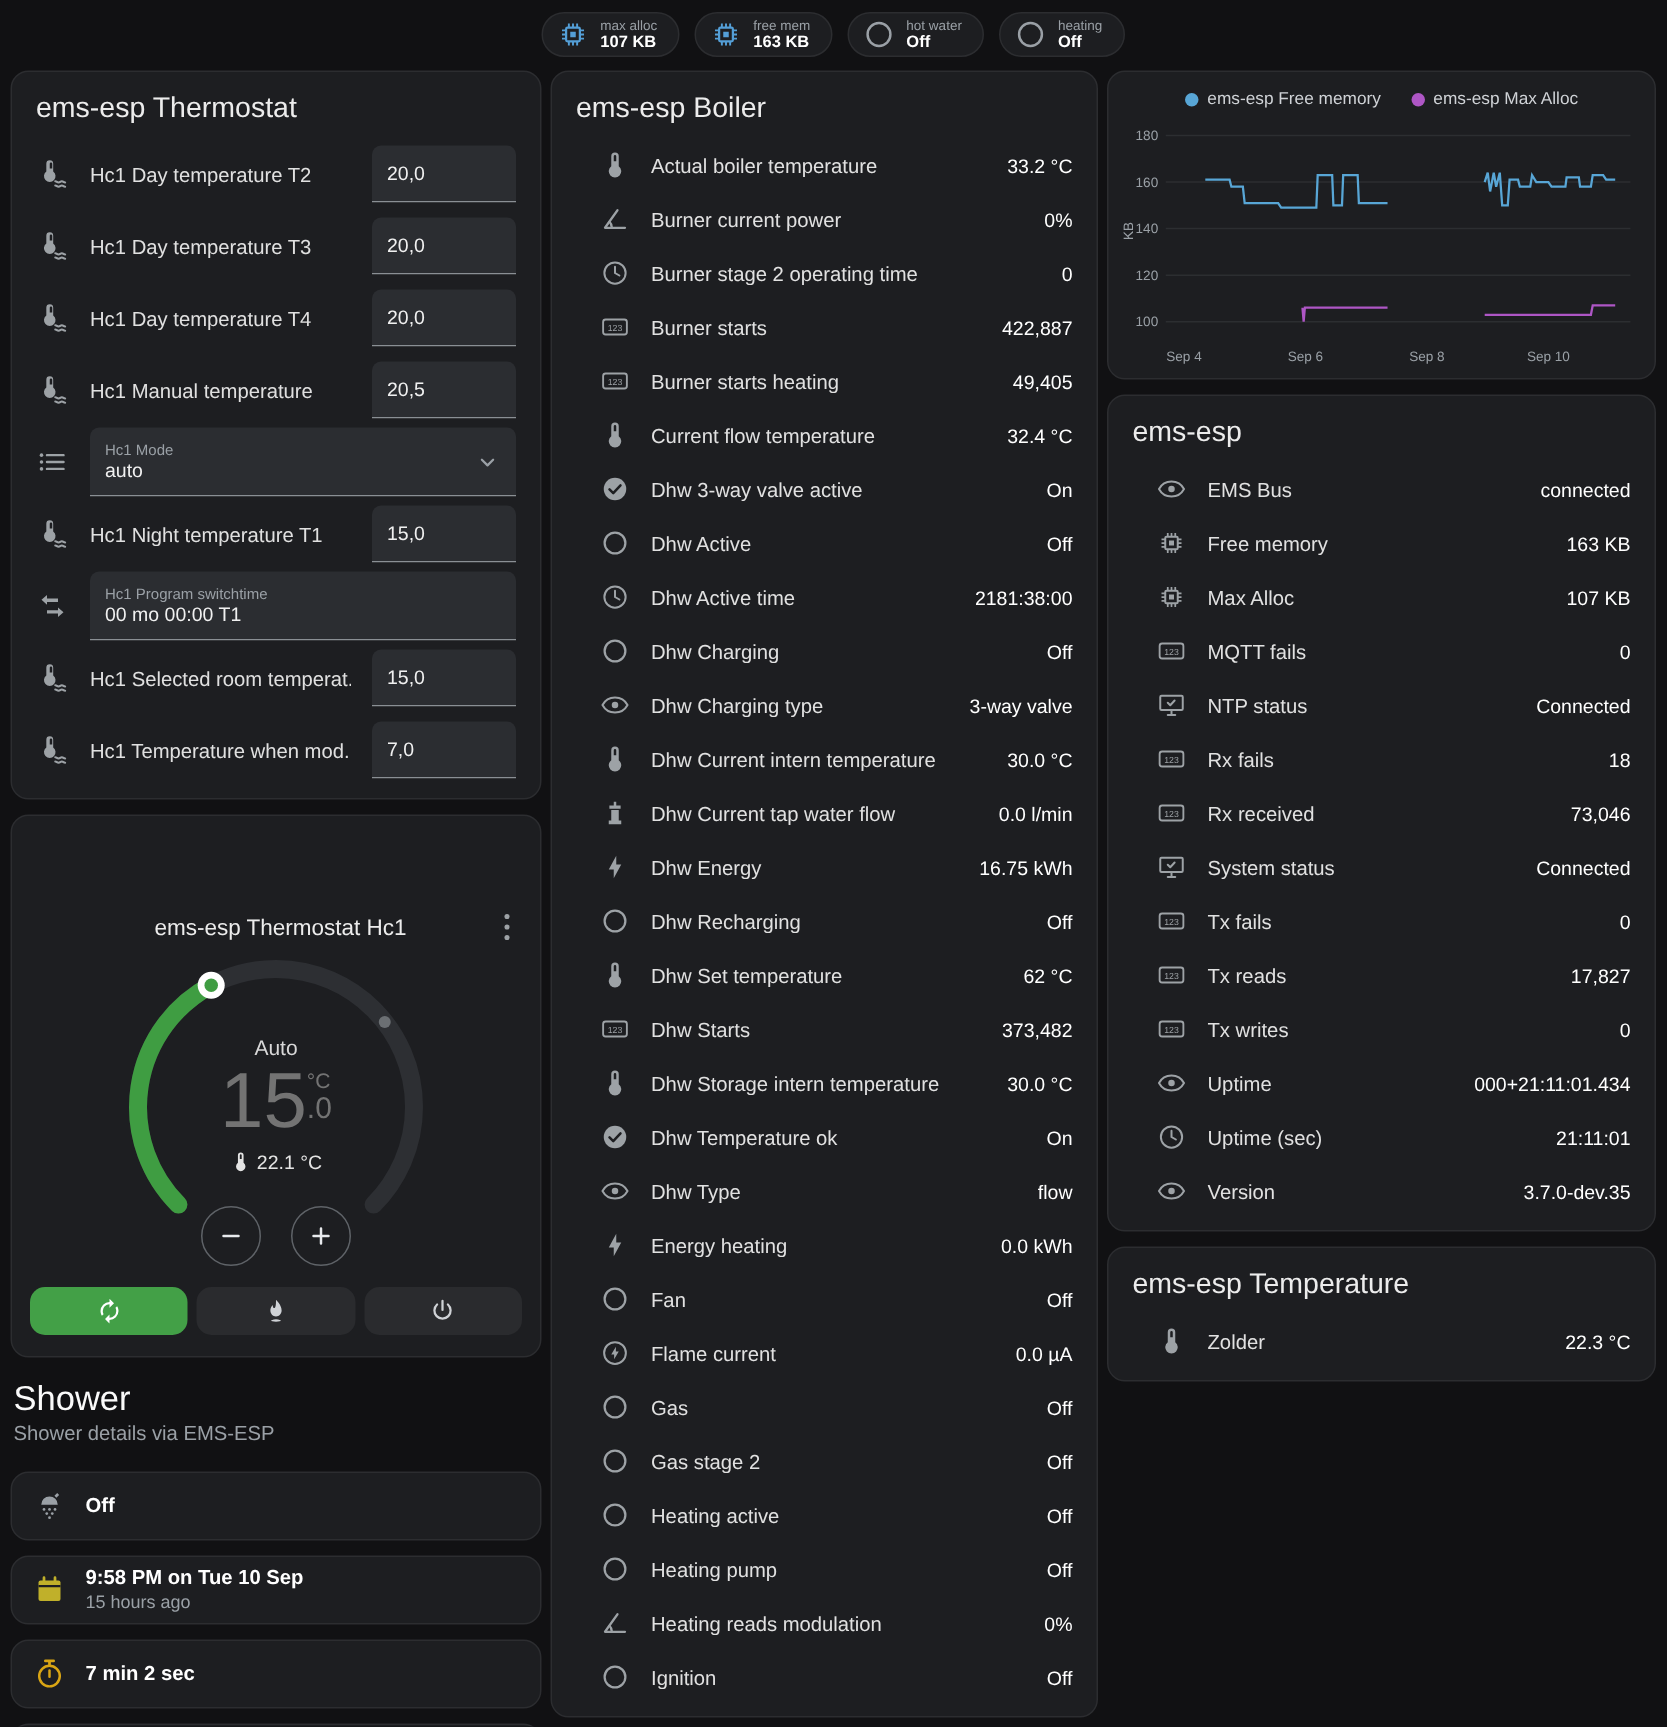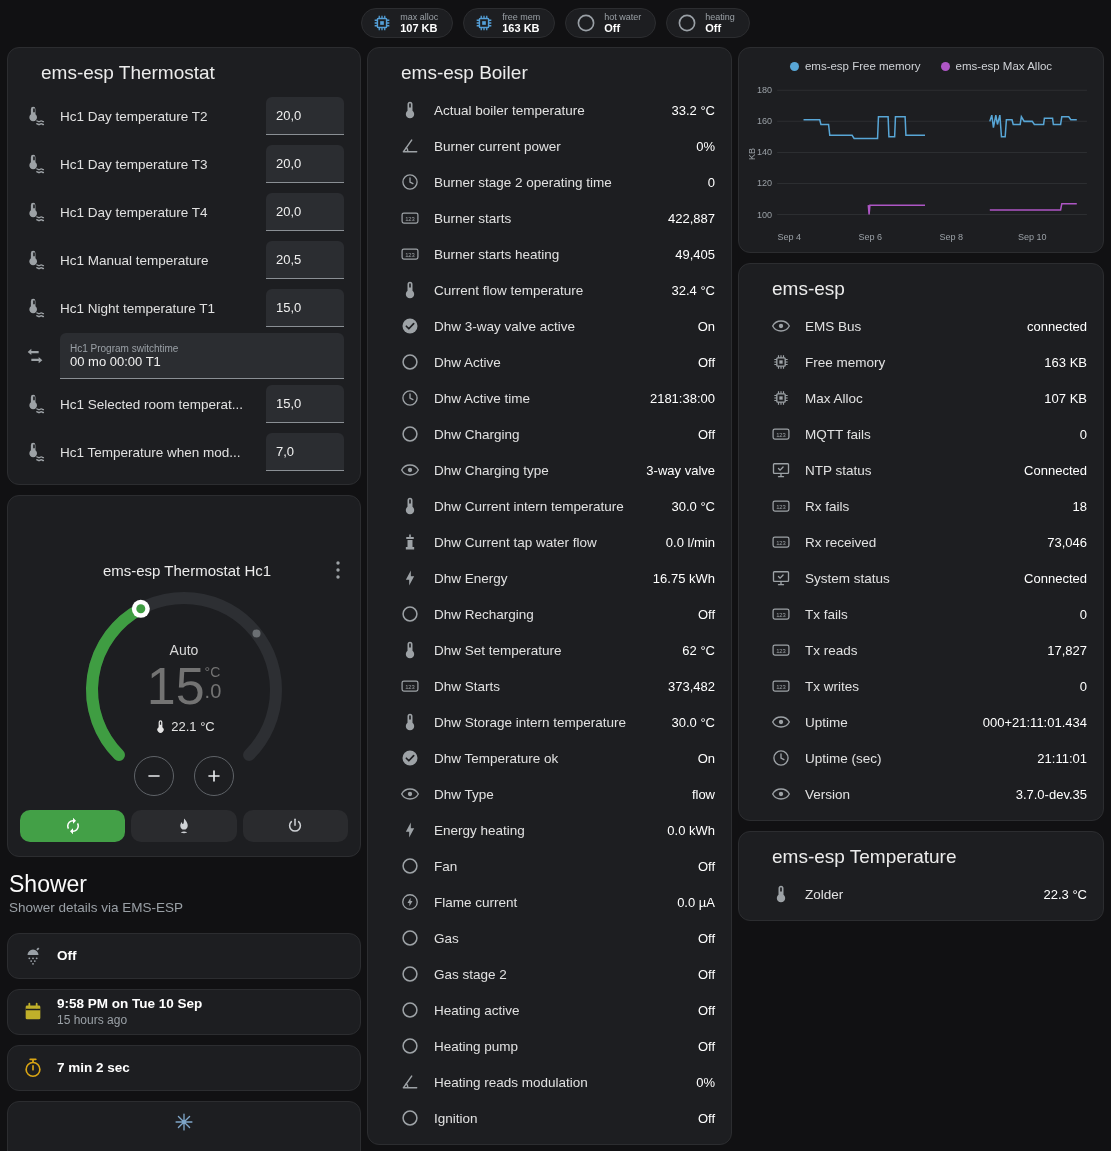--- a/index.html
+++ b/index.html
@@ -17,33 +17,33 @@
     padding:4px 14px 4px 9px; height:30px;
   }
   .badge-text { display:flex; flex-direction:column; line-height:1.15; }
   .badge-label { font-size:9px; color:#9aa0a6; }
   .badge-value { font-size:11px; font-weight:700; color:#ffffff; }
 
   .grid { display:grid; grid-template-columns:354px 365px 366px; gap:6px; padding:7px; align-items:start; }
   .col { display:flex; flex-direction:column; gap:10px; min-width:0; }
 
   .card { background:#1d1e21; border:1px solid #2c2d30; border-radius:12px; overflow:hidden; }
-  .card-title { padding:14px 33px 8px; font-size:19px; font-weight:500; color:#ececec; }
+  .card-title { padding:14px 16px 8px; font-size:19px; font-weight:500; color:#ececec; }
 
   .icon { display:inline-flex; width:22px; height:22px; color:#9da2a6; flex:none; }
   .icon svg { width:100%; height:100%; }
   .icon:empty { display:none; }
 
   
   .t-row { display:flex; align-items:center; gap:14px; padding:0 16px; height:48px; }
   .t-label { flex:1; font-size:13.5px; color:#e0e0e0; white-space:nowrap; overflow:hidden; }
   .t-label:empty { display:none; }
   .control {
     background:#2b2d31; border-bottom:1px solid #8a8f94;
-    border-radius:6px 6px 0 0; width:78px; height:38px;
+    border-radius:6px 6px 0 0; width:96px; height:38px;
     display:flex; align-items:center; padding:0 10px;
   }
   .control.wide { flex:1; height:46px; }
   .control-text { flex:1; display:flex; flex-direction:column; justify-content:center; min-width:0; }
   .control-label { font-size:10px; color:#9aa0a6; }
   .control-label:empty { display:none; }
   .control-value { font-size:13px; font-weight:500; color:#f0f0f0; white-space:nowrap; }
   .control .arrow { width:18px; height:18px; color:#9aa0a6; }
 
   
@@ -229,20 +229,42 @@
             <span class="t-label">Hc1 Manual temperature</span>
             <div class="control">
               <span class="control-text">
 
                 <span class="control-value">20,5</span>
               </span>
 
             </div>
           </div>
 
+          <div class="t-row">
+            <span class="icon">
+              <svg viewBox="0 0 24 24">
+                <path d="M8 7h12M8 12h12M8 17h12" stroke="currentColor" stroke-width="1.8" stroke-linecap="round"></path>
+                <circle cx="4" cy="7" r="1.3" fill="currentColor"></circle>
+                <circle cx="4" cy="12" r="1.3" fill="currentColor"></circle>
+                <circle cx="4" cy="17" r="1.3" fill="currentColor"></circle>
+              </svg>
+            </span>
+
+            <div class="control wide">
+              <span class="control-text">
+                <span class="control-label">Hc1 Mode</span>
+                <span class="control-value">auto</span>
+              </span>
+              <span class="icon arrow">
+                <svg viewBox="0 0 24 24">
+                  <path d="M7 10l5 5 5-5" fill="none" stroke="currentColor" stroke-width="2" stroke-linecap="round" stroke-linejoin="round"></path>
+                </svg>
+              </span>
+            </div>
+          </div>
 
           <div class="t-row">
             <span class="icon">
               <svg viewBox="0 0 24 24">
                 <path fill="currentColor" d="M12.5 10.2V4.5a2.5 2.5 0 0 0-5 0v5.7a4.2 4.2 0 1 0 5 0zM10 4.5a.9.9 0 0 1 1.8 0V8H10z"></path>
                 <path fill="none" stroke="currentColor" stroke-width="1.5" stroke-linecap="round" d="M14 17.3c1.2 0 1.2.9 2.4.9s1.2-.9 2.4-.9 1.2.9 2.4.9M14 20.4c1.2 0 1.2.9 2.4.9s1.2-.9 2.4-.9 1.2.9 2.4.9"></path>
               </svg>
             </span>
             <span class="t-label">Hc1 Night temperature T1</span>
             <div class="control">

